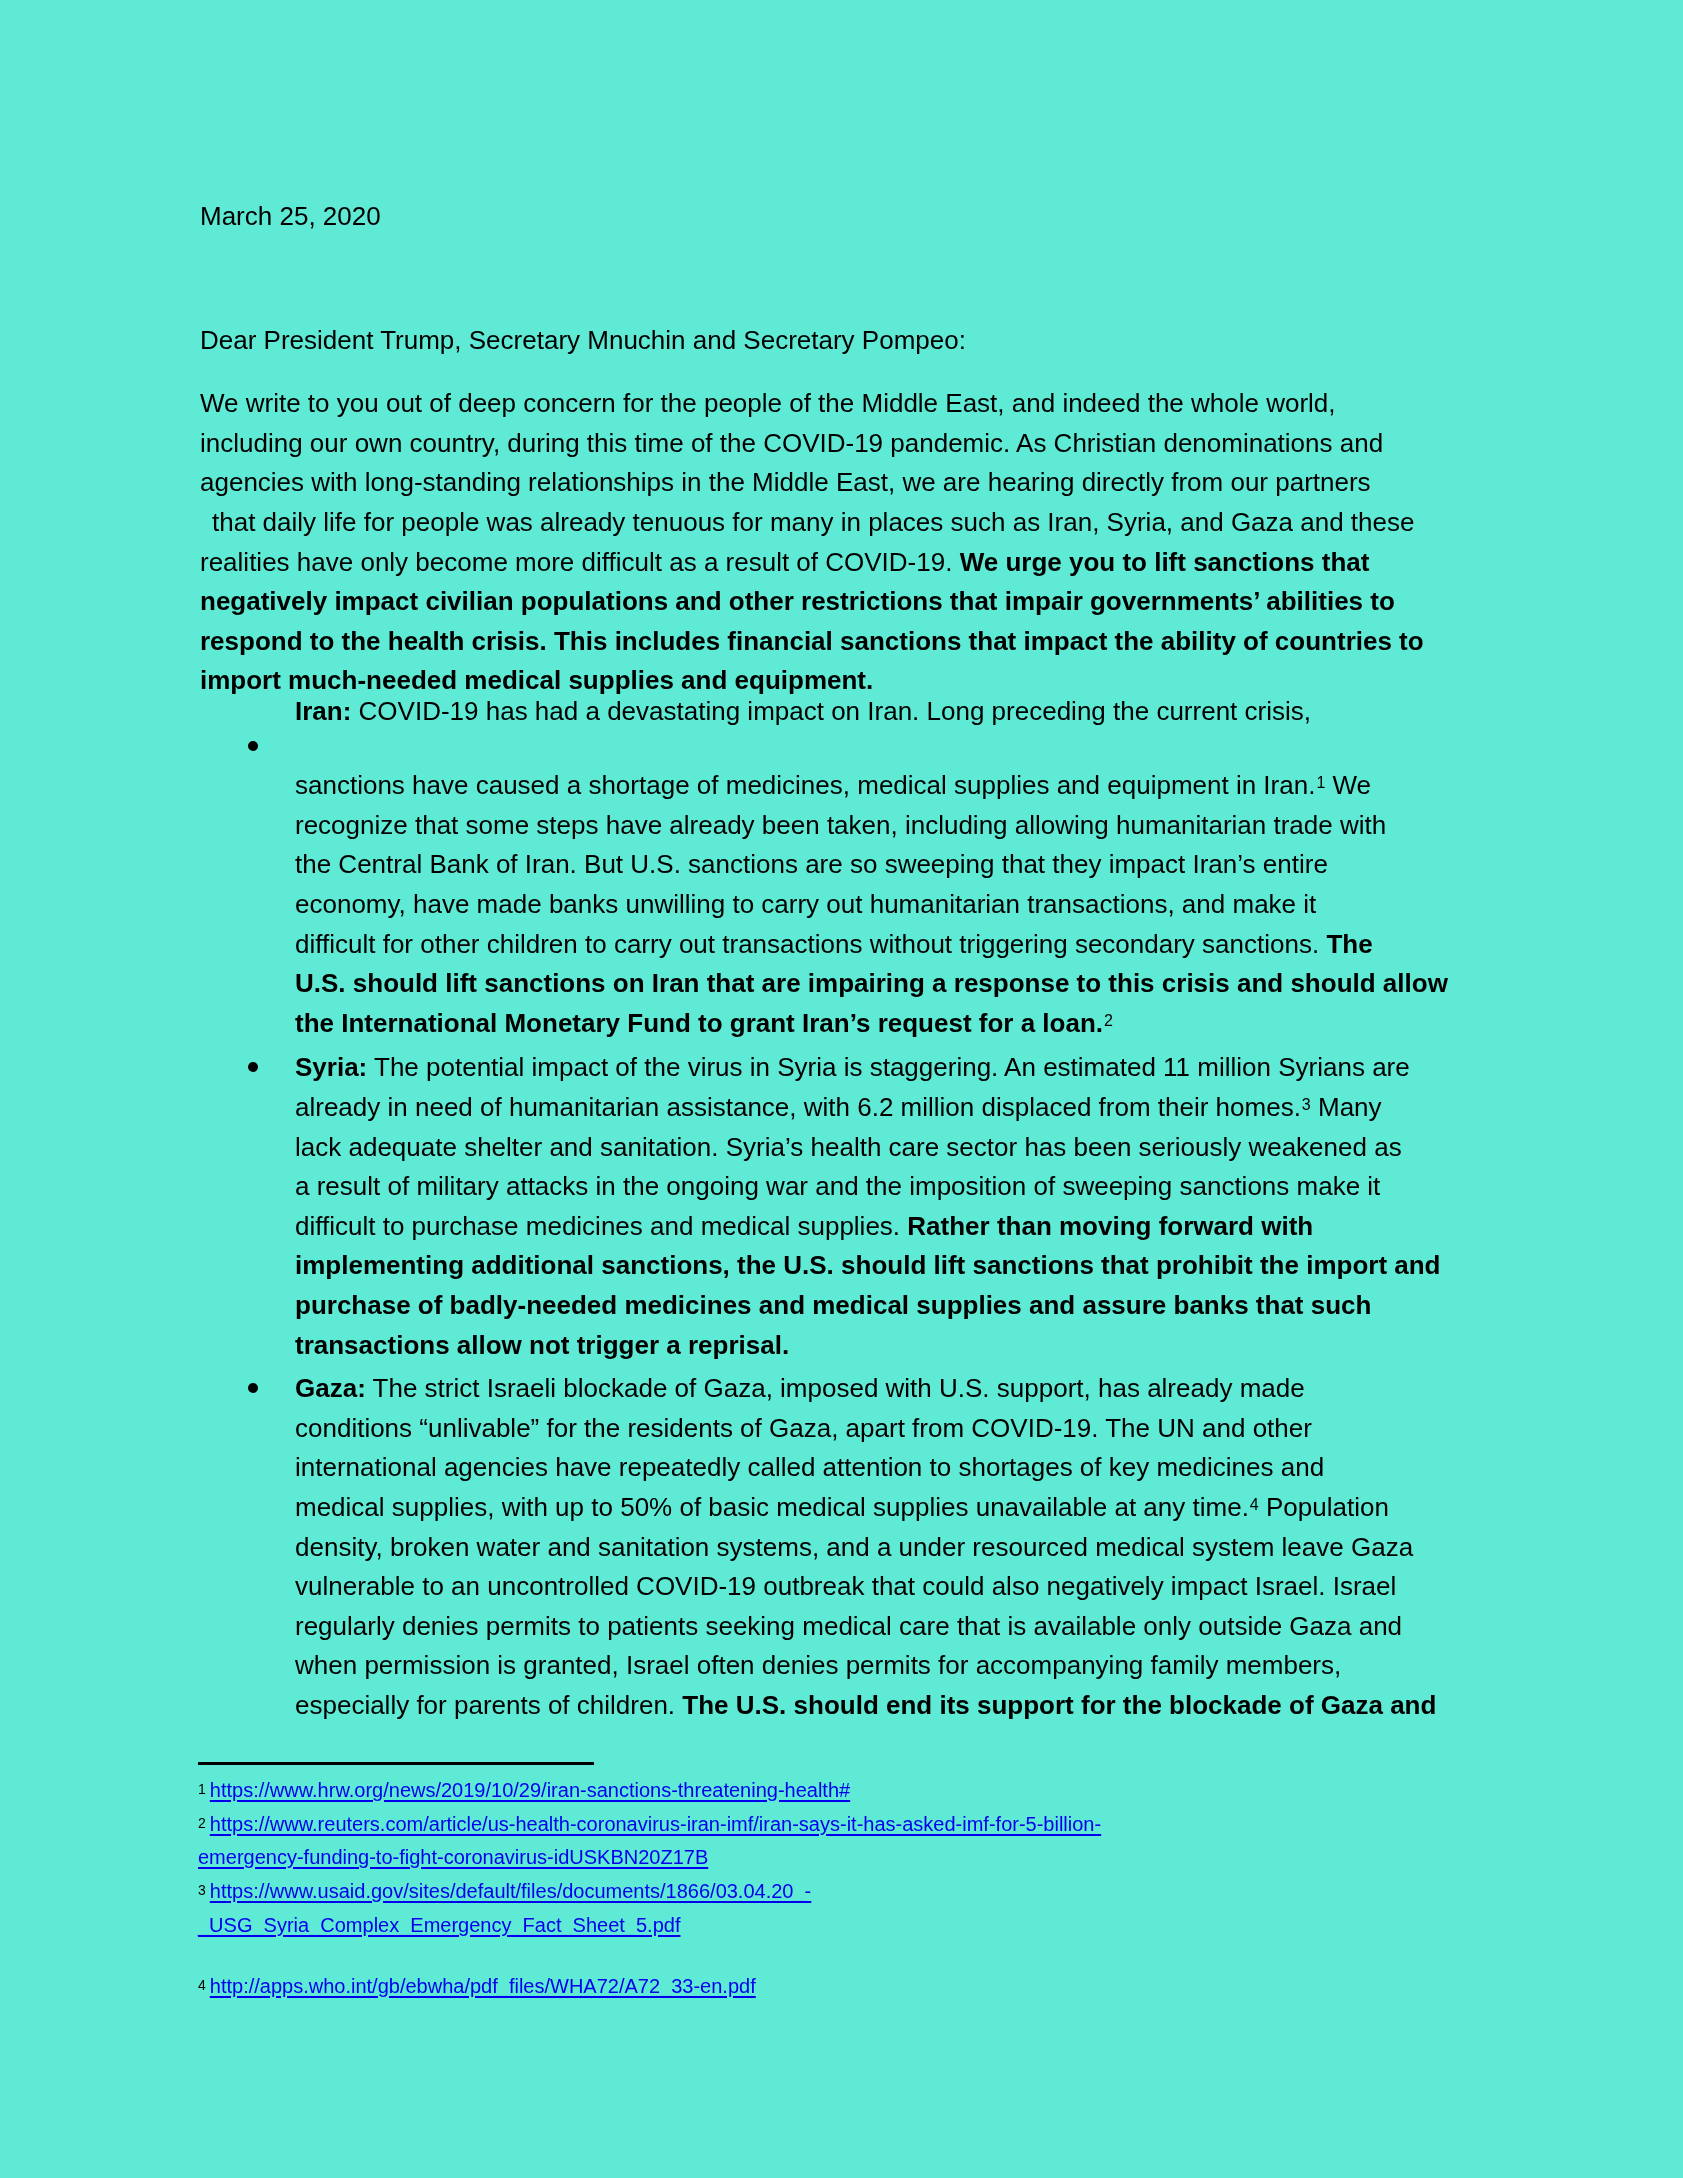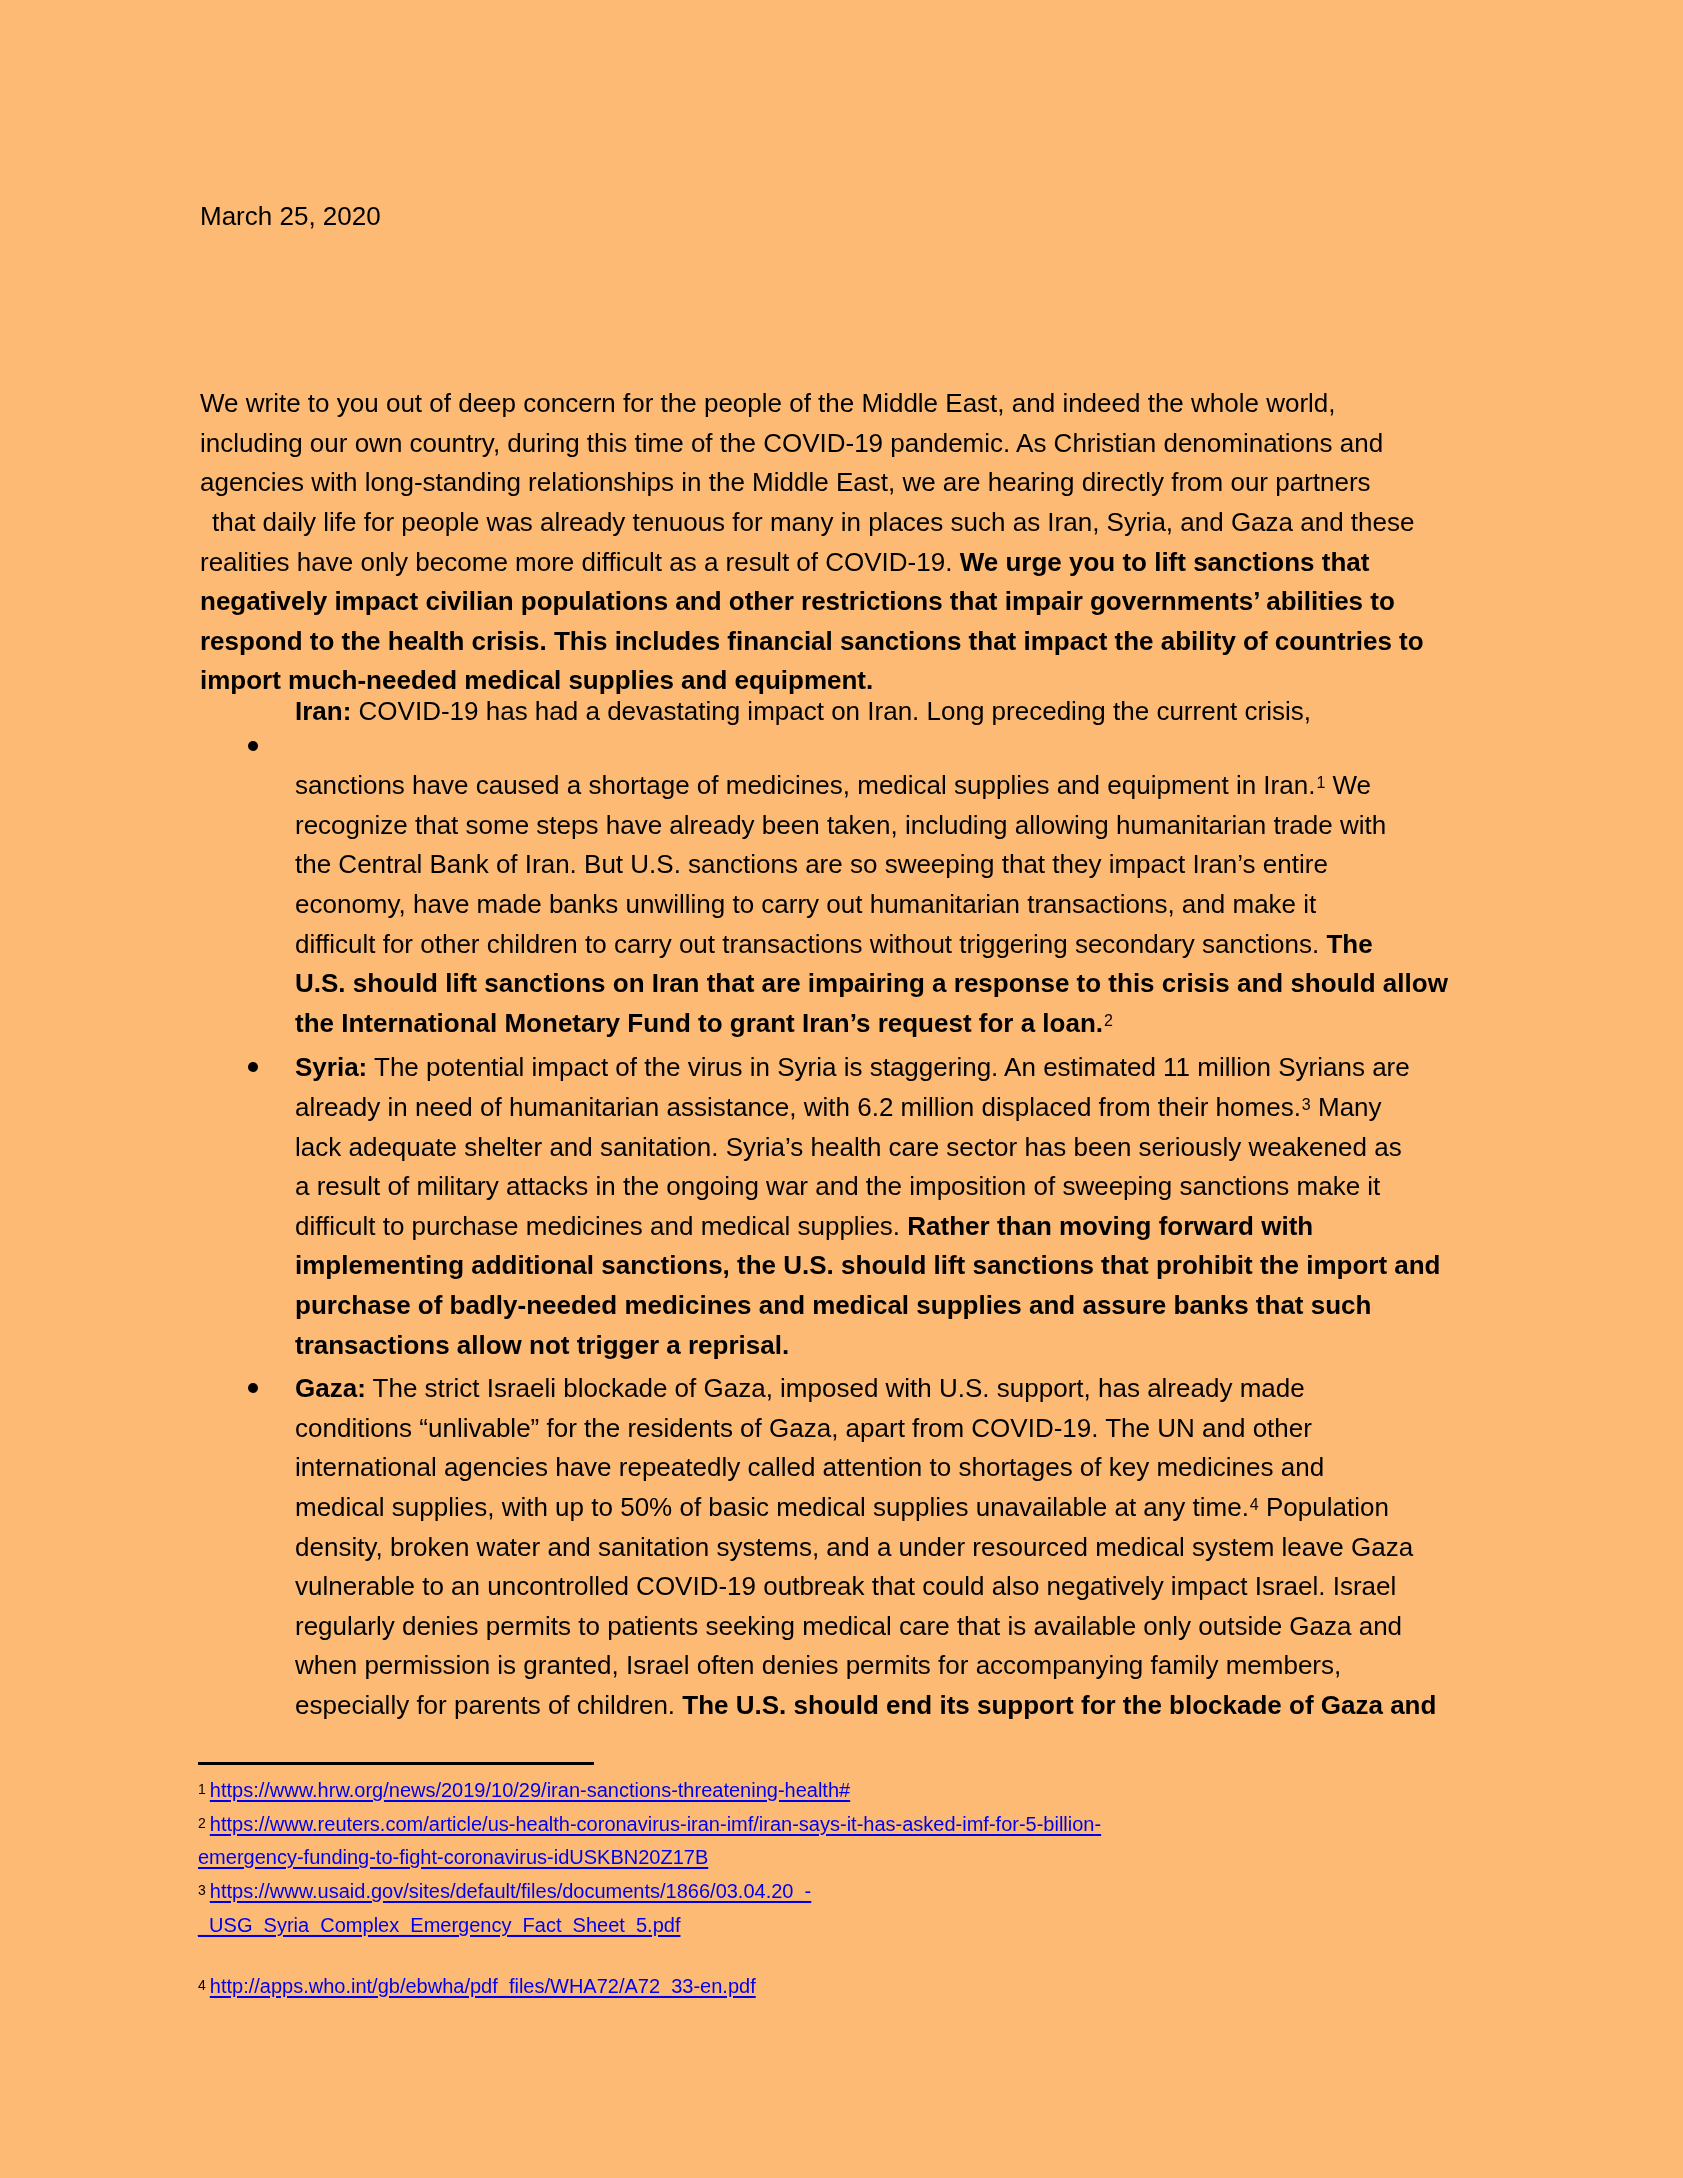--- a/index.html
+++ b/index.html
@@ -1,34 +1,35 @@
 <!DOCTYPE html>
 <html><head>
 <meta charset="utf-8">
 <style>
   html, body { margin:0; padding:0; background:#ffffff; }
   body { width:1683px; height:2178px; position:relative; overflow:hidden;
          font-family:"Liberation Sans", sans-serif; color:#000; }
-  .page { position:absolute; left:0; top:0; width:1683px; height:2178px; background:#fdba74; }
+  .page { position:absolute; left:0; top:0; width:1683px; height:2178px; background:#5eead4; }
   .line { position:absolute; white-space:nowrap; font-size:26px; line-height:40px; height:40px; }
   .b { font-weight:bold; }
   .sup { font-size:16px; vertical-align:top; position:relative; top:-2px; margin-left:1px; }
   .bullet { position:absolute; width:10px; height:10px; border-radius:50%; background:#000; }
   .sep { position:absolute; left:198px; top:1762px; width:396px; height:3px; background:#000; }
   .fn { position:absolute; white-space:nowrap; font-size:20px; line-height:34px; height:34px; }
   .fn .num { font-size:14px; vertical-align:top; position:relative; top:-1px; margin-right:4px; color:#000; }
   .fn a { color:#0000ee; text-decoration:underline; text-underline-offset:3px; }
 </style>
 </head>
 <body>
 
 <div class="page">
 
   <div class="line" style="left:200px;top:196px;">March 25, 2020</div>
 
+  <div class="line" style="left:200px;top:320px;">Dear President Trump, Secretary Mnuchin and Secretary Pompeo:</div>
 
   <div>
     <div class="line" style="left:200px;top:383px;"><span>We write to you out of deep concern for the people of the Middle East, and indeed the whole world,</span></div>
     <div class="line" style="left:200px;top:423px;"><span>including our own country, during this time of the COVID-19 pandemic. As Christian denominations and</span></div>
     <div class="line" style="left:200px;top:462px;"><span>agencies with long-standing relationships in the Middle East, we are hearing directly from our partners</span></div>
     <div class="line" style="left:200px;top:502px;margin-left:12px;"><span>that daily life for people was already tenuous for many in places such as Iran, Syria, and Gaza and these</span></div>
     <div class="line" style="left:200px;top:542px;"><span>realities have only become more difficult as a result of COVID-19. </span><span class="b">We urge you to lift sanctions that</span></div>
     <div class="line b" style="left:200px;top:581px;"><span>negatively impact civilian populations and other restrictions that impair governments’ abilities to</span></div>
     <div class="line b" style="left:200px;top:621px;"><span>respond to the health crisis. This includes financial sanctions that impact the ability of countries to</span></div>
     <div class="line b" style="left:200px;top:660px;"><span>import much-needed medical supplies and equipment.</span></div>

